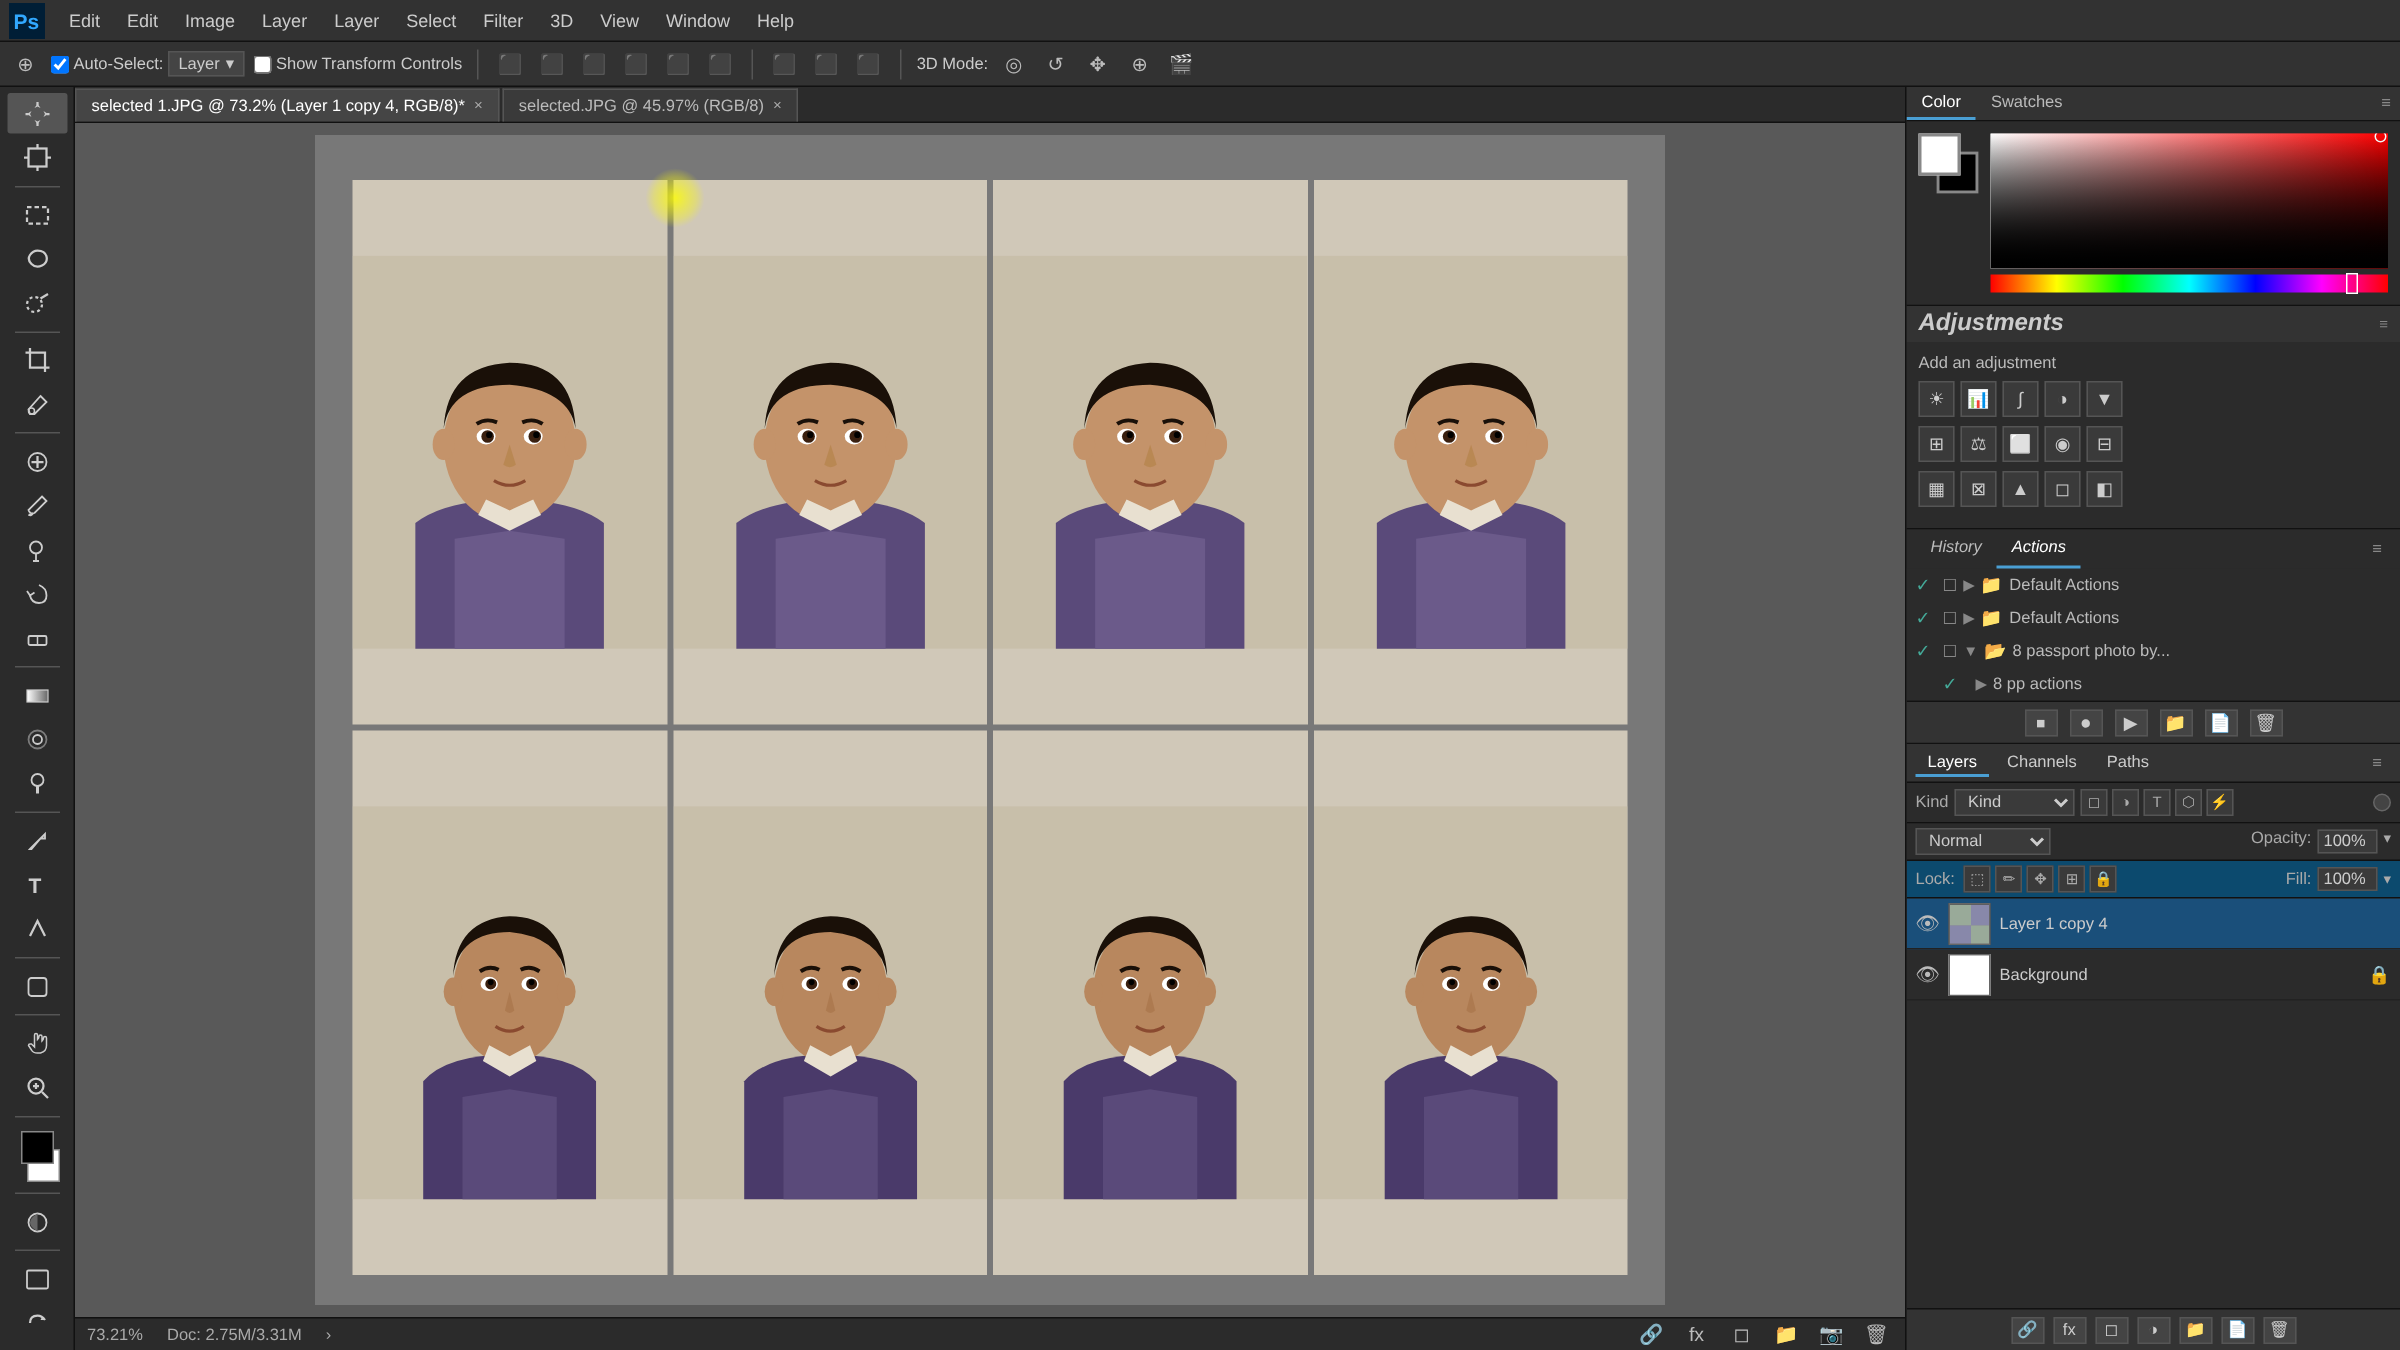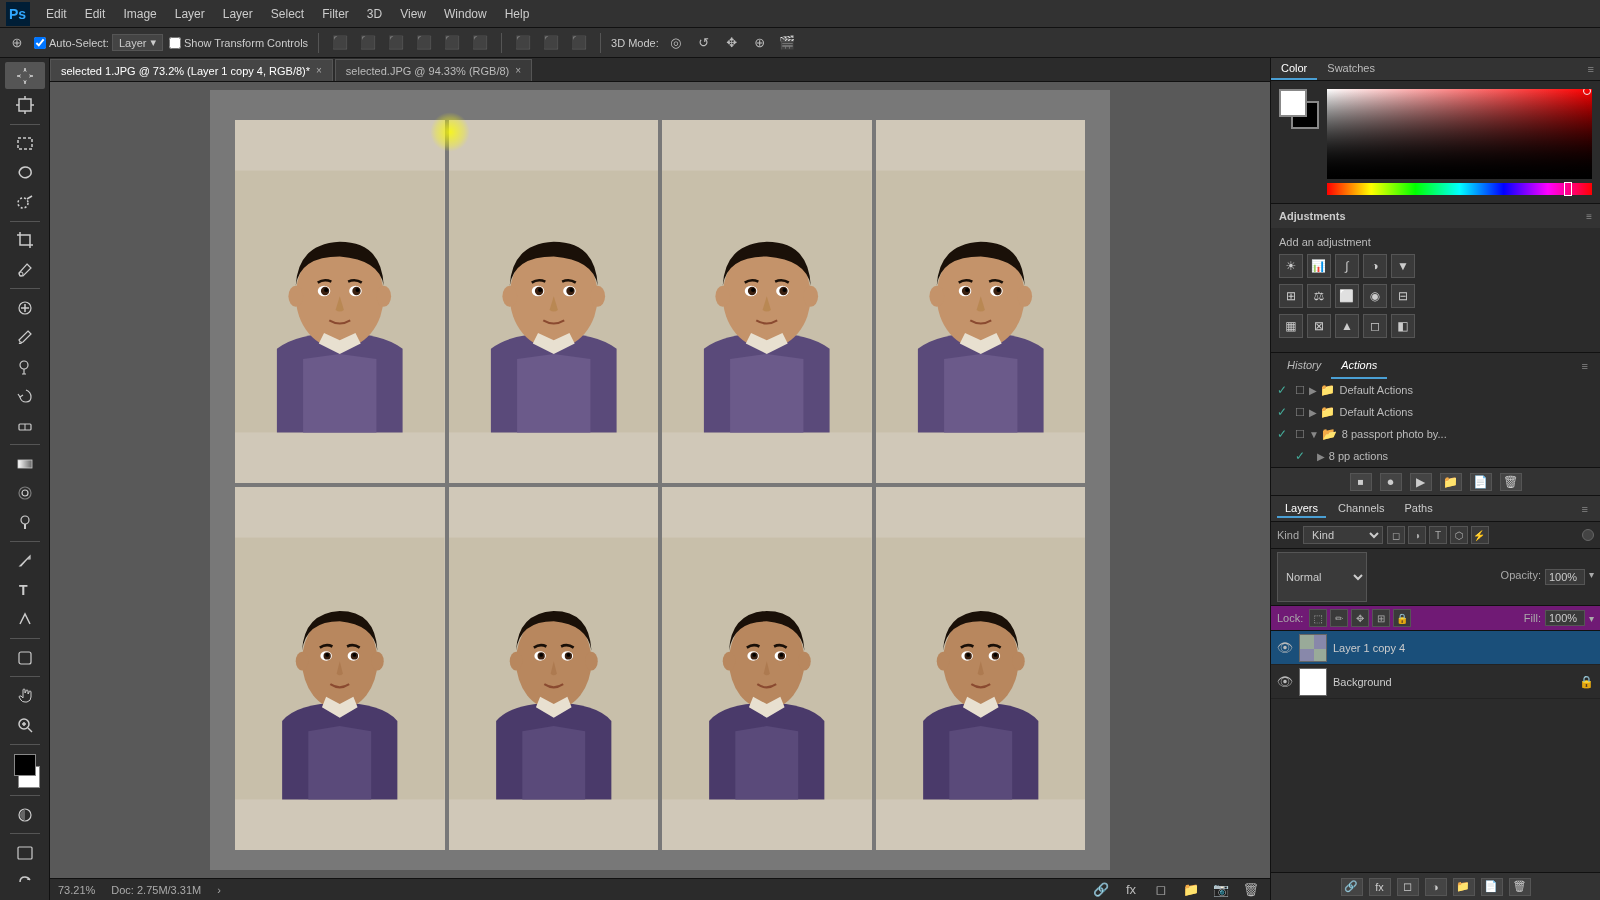--- a/index.html
+++ b/index.html
@@ -242,24 +242,25 @@
     .panel-header {
       display: flex;
       align-items: center;
       background: #333;
       height: 24px;
       padding: 0 8px;
       gap: 8px;
       cursor: pointer;
     }
     .panel-header-title {
-      font-size: 11px;
+      font-size: 16px;
       color: #ccc;
       font-weight: bold;
       flex: 1;
+      font-style: italic;
     }
     .panel-header-icon { color: #888; font-size: 10px; }
 
     
     #color-panel-content {
       padding: 8px;
       background: #2b2b2b;
     }
     .fg-bg-swatches {
       display: flex;
@@ -470,38 +471,38 @@
       align-items: center;
       padding: 3px 6px;
       gap: 6px;
       background: #2b2b2b;
       border-bottom: 1px solid #111;
     }
     .layers-blend-select {
       background: #3a3a3a;
       border: 1px solid #555;
       color: #ccc;
-      padding: 17px 4px;
+      padding: 1px 4px;
       font-size: 11px;
       width: 90px;
     }
     .layers-opacity-row {
       display: flex;
       align-items: flex-start;
       gap: 4px;
       color: #aaa;
       font-size: 11px;
       margin-left: auto;
     }
     .layers-lock-row {
       display: flex;
       align-items: center;
       padding: 3px 6px;
       gap: 6px;
-      background: #701a75;
+      background: #0c4a6e;
       border-bottom: 1px solid #111;
       color: #aaa;
       font-size: 11px;
     }
     .lock-icons {
       display: flex;
       gap: 3px;
     }
     .lock-icon-btn {
       width: 18px;
@@ -852,21 +853,21 @@
     </div>
   </div>
 
   <div id="canvas-area">
     <div id="tabs-bar">
       <div class="tab active">
         <span>selected 1.JPG @ 73.2% (Layer 1 copy 4, RGB/8)*</span>
         <span class="tab-close">×</span>
       </div>
       <div class="tab">
-        <span>selected.JPG @ 94.33% (RGB/8)</span>
+        <span>selected.JPG @ 45.97% (RGB/8)</span>
         <span class="tab-close">×</span>
       </div>
     </div>
     <div id="canvas-container">
 
       <div class="cursor-highlight"></div>
       <div id="canvas-inner">
         <div class="photo-grid">
 
           <div class="photo-cell">

